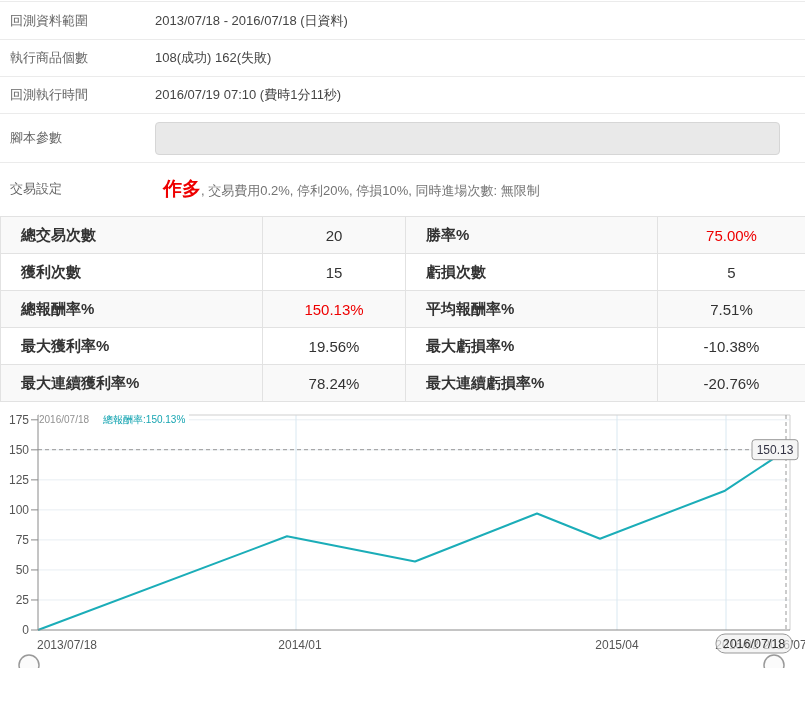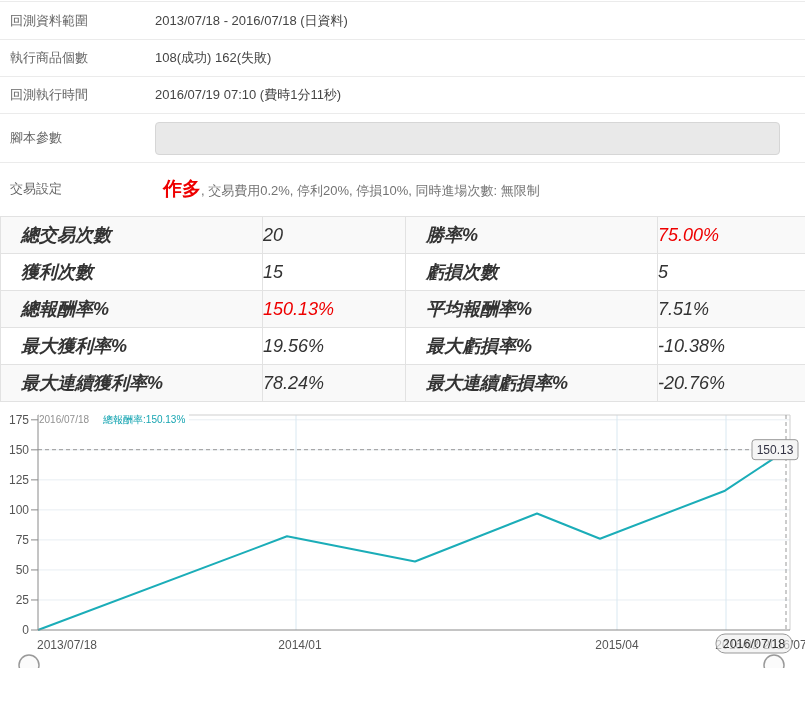--- a/index.html
+++ b/index.html
@@ -16,24 +16,24 @@
   .info-row.h52 { height:52px; border-bottom:none; }
   .info-row .lbl { width:155px; padding-left:10px; color:#666; flex-shrink:0; }
   .info-row .val { flex:1; color:#444; }
   .link-blue { color:#3653d9; }
   .param-box { width:625px; height:33px; background:#e9e9e9; border:1px solid #d6d6d6; border-radius:4px; color:#555; padding:7px 8px; overflow:hidden; }
   .dir-red { color:#ee0000; font-size:19px; font-weight:bold;margin-left:8px; }
   .trade-setting-rest { color:#737373; }
 
   
   .stats-table { width:805px; border-collapse:collapse; table-layout:fixed; margin-top:1px; }
-  .stats-table td { border:1px solid #e2e2e2; height:37px; font-size:18px;font-style:italic; }
+  .stats-table td { border:1px solid #e2e2e2; height:37px; font-size:15px; }
   .stats-table tr.alt { background:#f9f9f9; }
   .stats-table td.tlbl { font-weight:bold; padding-left:20px; color:#333; }
-  .stats-table td.tval { text-align:left; color:#333; }
+  .stats-table td.tval { text-align:center; color:#333; }
   .stats-table td.tval.red { color:#ee0000; }
 
   
   .chart-wrap { position:relative; width:805px; height:260px; margin-top:6px; overflow:hidden; }
   .chart-legend { position:absolute; left:39px; top:5px; z-index:2; background:#fff; white-space:nowrap; font-size:10px; padding-right:4px; }
   .legend-date { color:#919191; }
   .legend-series { color:#17a5b2; margin-left:14px; }
   #chart-svg { display:block; }
 </style>
 </head>

